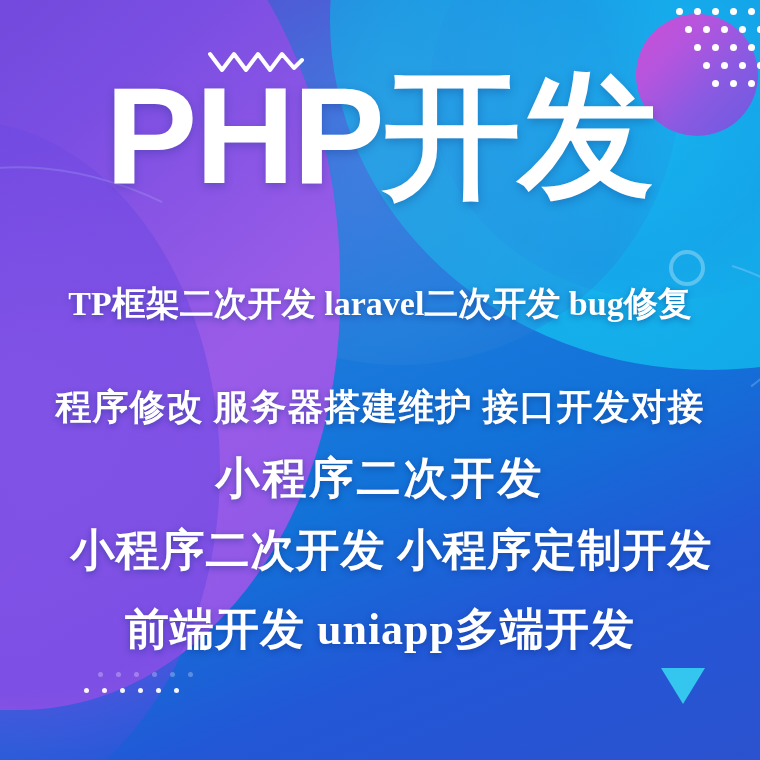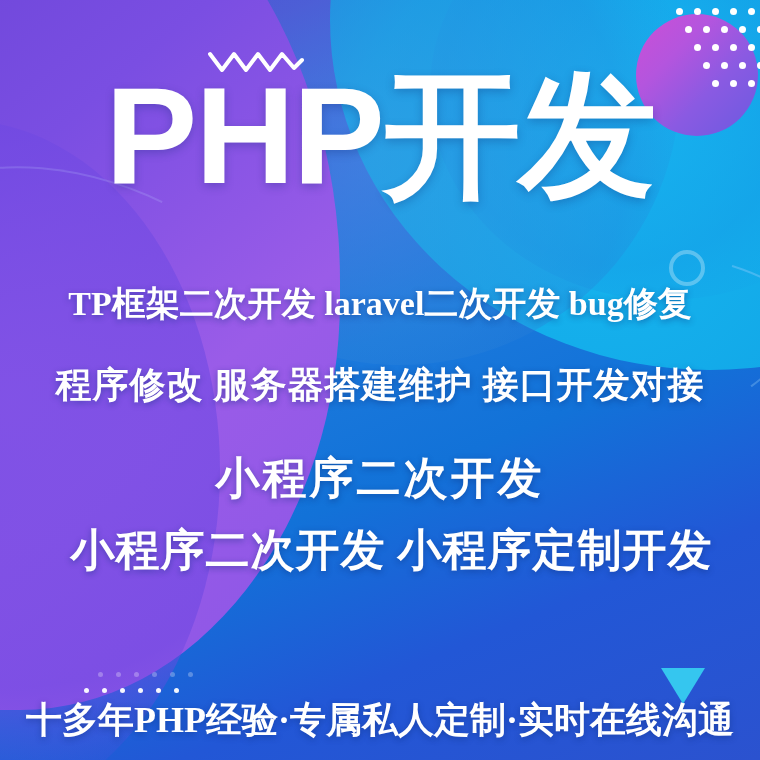--- a/index.html
+++ b/index.html
@@ -255,21 +255,21 @@
     white-space: nowrap;
     text-shadow: 0 2px 6px rgba(12,45,120,0.45);
   }
 
   .line-serif {
     font-family: "Liberation Serif", serif;
     font-weight: bold;
   }
 
   .row1 { top: 281px; font-size: 34px; letter-spacing: 0px; }
-  .row2 { top: 361px; font-size: 36px; letter-spacing: 1px; }
+  .row2 { top: 383px; font-size: 36px; letter-spacing: 1px; }
   .row3 { top: 449px; font-size: 44px; letter-spacing: 3px; }
   .row4 { top: 521px; font-size: 44px; letter-spacing: 1px; margin-left: 23px; }
   .row5 { top: 600px; font-size: 44px; letter-spacing: 1px; }
   .row6 { top: 696px; font-size: 36px; letter-spacing: 0px; }
 </style>
 </head>
 <body>
 
 <div id="poster">
 
@@ -344,17 +344,17 @@
     <div class="title">PHP开发</div>
 
     <div class="line line-serif row1">TP框架二次开发  laravel二次开发  bug修复</div>
 
     <div class="line line-serif row2">程序修改    服务器搭建维护    接口开发对接</div>
 
     <div class="line line-serif row3">小程序二次开发</div>
 
     <div class="line line-serif row4">小程序二次开发  小程序定制开发</div>
 
-
-    <div class="line line-serif row6">十多年PHP经验·专属私人定制·实时在线沟通</div>
+    <div class="line line-serif row5">前端开发  uniapp多端开发</div>
+
 
   </div>
 </div>
 
 </body></html>

